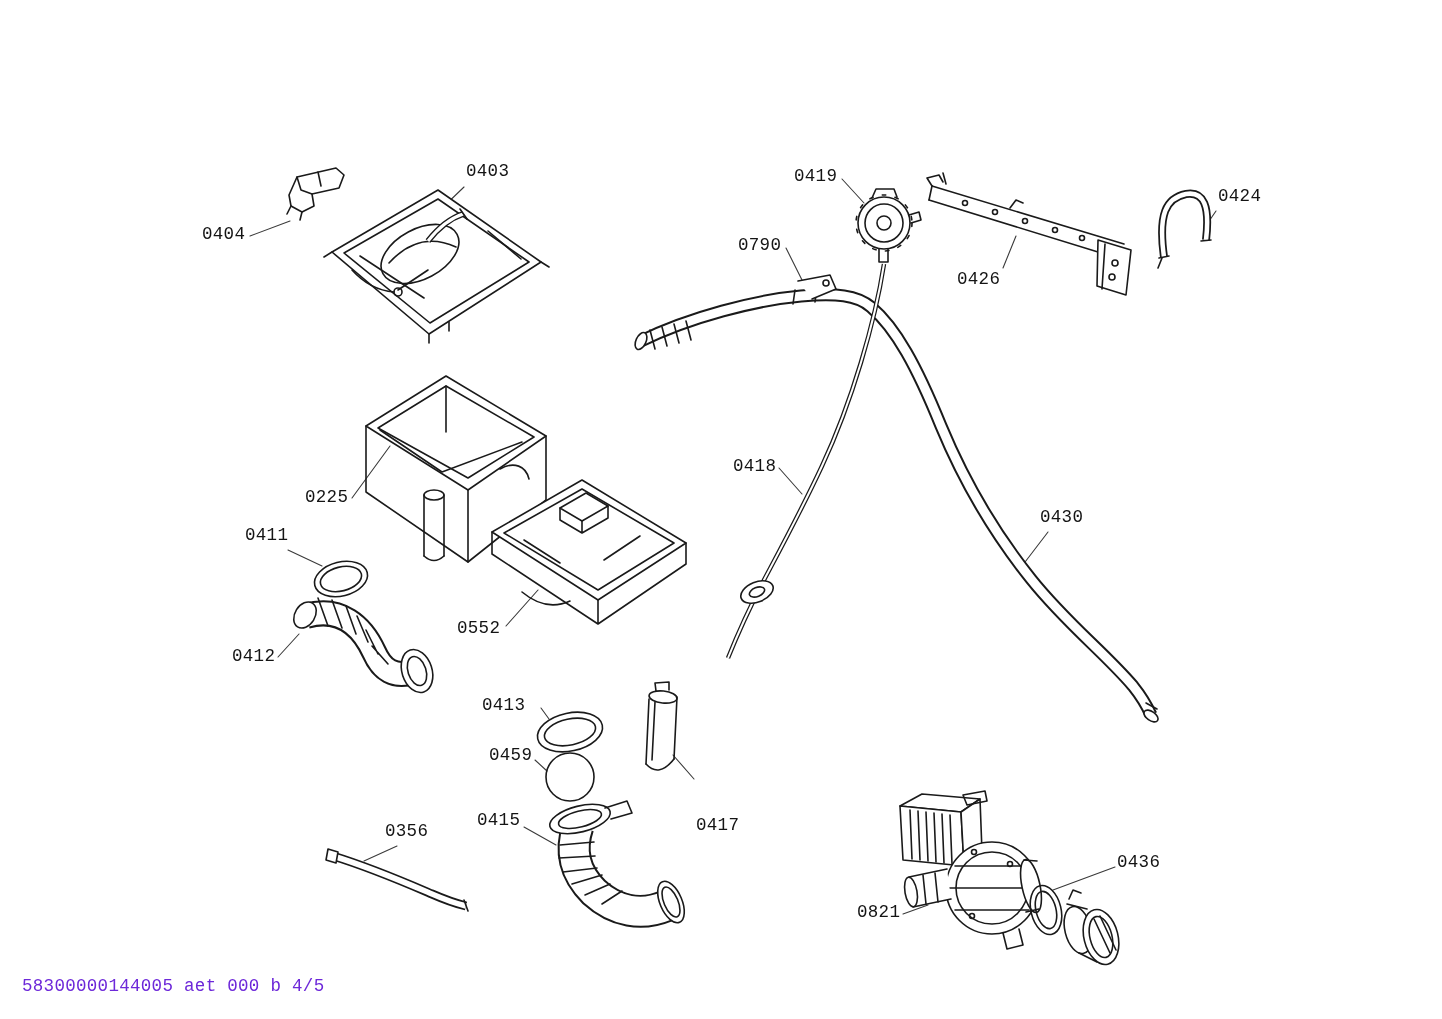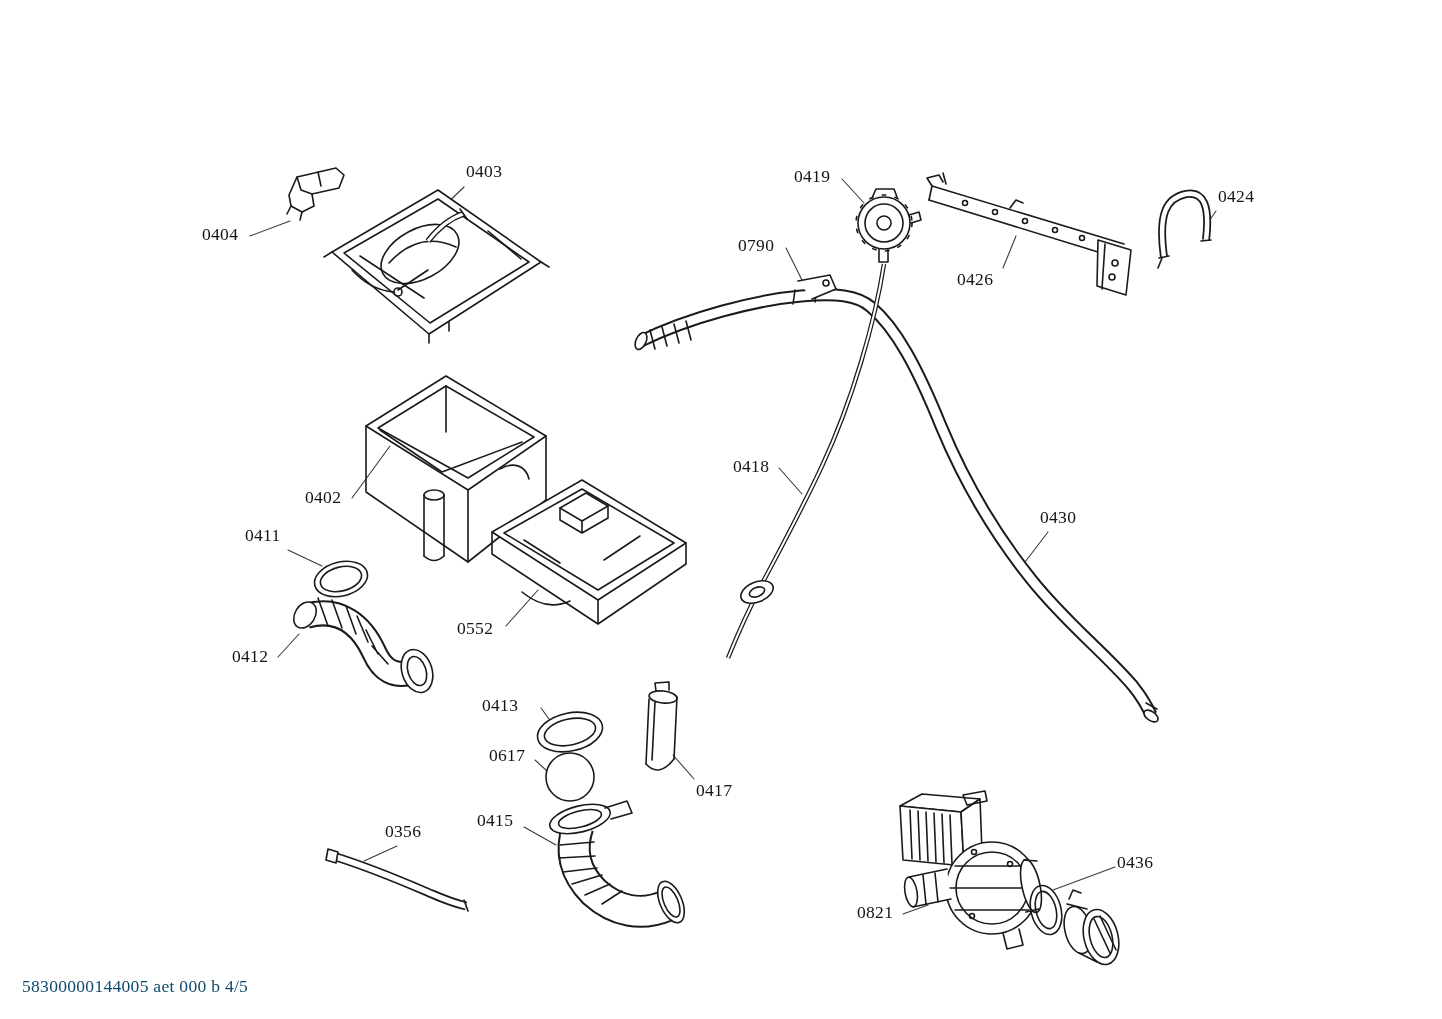--- a/index.html
+++ b/index.html
@@ -1,21 +1,21 @@
 <!DOCTYPE html>
 <html><head>
 <meta charset="utf-8">
 <style>
   html,body{margin:0;padding:0;background:#ffffff;}
   .stage{position:relative;width:1442px;height:1019px;background:#ffffff;
-         font-family:Liberation Serif, serif;overflow:hidden;}
+         font-family:Liberation Mono, monospace;overflow:hidden;}
   .diagram-svg{position:absolute;left:0;top:0;}
   .part-label{position:absolute;font-size:17.5px;line-height:1.25;color:#141414;
               letter-spacing:.3px;white-space:nowrap;}
-  .footer-code{position:absolute;left:22px;top:976px;font-size:17.5px;color:#0c4a6e;
+  .footer-code{position:absolute;left:22px;top:976px;font-size:17.5px;color:#6d28d9;
                letter-spacing:.3px;white-space:nowrap;}
 </style>
 </head>
 <body>
 
 <div class="stage">
 
   <svg class="diagram-svg" width="1442" height="1019" viewBox="0 0 1442 1019">
     <g stroke="#1a1a1a" stroke-width="1.6" fill="none" stroke-linecap="round" stroke-linejoin="round">
 
@@ -222,29 +222,29 @@
 
     </g>
   </svg>
 
   <div class="part-label" style="left:466px;top:161px">0403</div>
   <div class="part-label" style="left:202px;top:224px">0404</div>
   <div class="part-label" style="left:794px;top:166px">0419</div>
   <div class="part-label" style="left:738px;top:235px">0790</div>
   <div class="part-label" style="left:957px;top:269px">0426</div>
   <div class="part-label" style="left:1218px;top:186px">0424</div>
-  <div class="part-label" style="left:305px;top:487px">0402</div>
+  <div class="part-label" style="left:305px;top:487px">0225</div>
   <div class="part-label" style="left:245px;top:525px">0411</div>
   <div class="part-label" style="left:733px;top:456px">0418</div>
   <div class="part-label" style="left:1040px;top:507px">0430</div>
   <div class="part-label" style="left:232px;top:646px">0412</div>
   <div class="part-label" style="left:457px;top:618px">0552</div>
   <div class="part-label" style="left:482px;top:695px">0413</div>
-  <div class="part-label" style="left:489px;top:745px">0617</div>
+  <div class="part-label" style="left:489px;top:745px">0459</div>
   <div class="part-label" style="left:477px;top:810px">0415</div>
   <div class="part-label" style="left:385px;top:821px">0356</div>
-  <div class="part-label" style="left:696px;top:780px">0417</div>
+  <div class="part-label" style="left:696px;top:815px">0417</div>
   <div class="part-label" style="left:857px;top:902px">0821</div>
   <div class="part-label" style="left:1117px;top:852px">0436</div>
 
   <div class="footer-code">58300000144005 aet 000 b 4/5</div>
 
 </div>
 
 </body></html>

